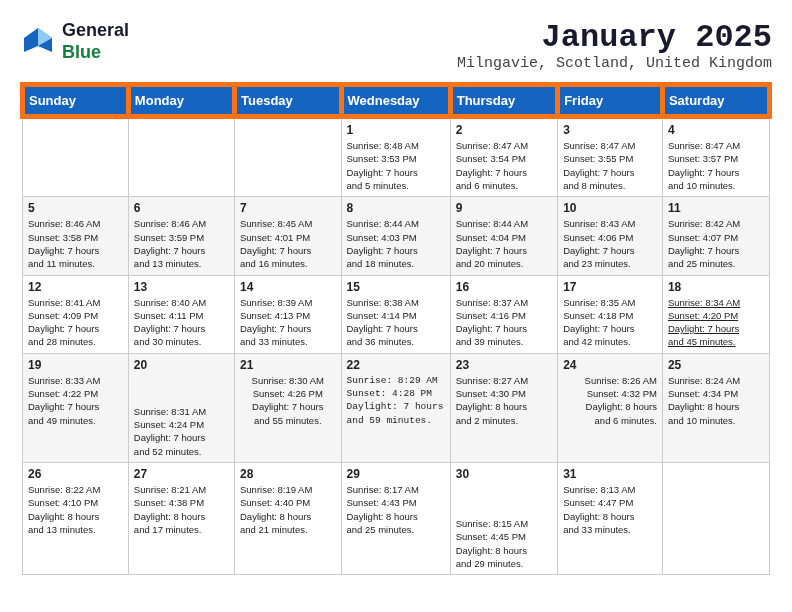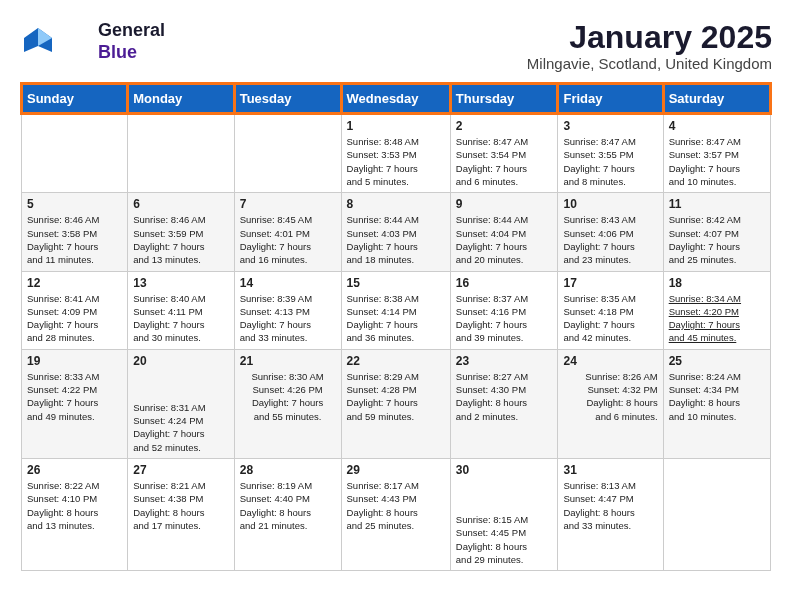--- a/index.html
+++ b/index.html
@@ -19,29 +19,29 @@
     .logo {
       display: flex;
       align-items: center;
       gap: 6px;
     }
     .logo-text {
       font-size: 18px;
       font-weight: bold;
       line-height: 1.2;
       color: #1a1a2e;
-      margin-left: 36px;
-    }
-    .logo-text .blue { color: #4c1d95; }
+    }
+    .logo-text .blue { color: #15803d; }
     .logo-icon {
       width: 36px;
       height: 36px;
     }
     .title-block {
       text-align: right;
+      font-family: Liberation Mono, monospace;
     }
     .month-title {
       font-size: 32px;
       font-weight: bold;
       color: #1a1a2e;
       line-height: 1.1;
     }
     .location {
       font-size: 15px;
       color: #444;
@@ -51,21 +51,21 @@
       border-collapse: collapse;
       border: 1px solid #ccc;
     }
     .calendar thead tr th {
       background: #1565C0;
       color: #fff;
       font-size: 13px;
       font-weight: bold;
       padding: 6px 4px;
       text-align: left;
-      border: 3px solid #f97316;
+      border: 5px solid #f97316;
     }
     .calendar tbody tr td {
       vertical-align: top;
       border: 1px solid #ccc;
       padding: 4px 5px;
       width: 113px;
       min-height: 80px;
       font-size: 10px;
       color: #222;
       background: #fff;
@@ -271,21 +271,21 @@
         </td>
         <td>
           <span class="day-num">21</span>
           <div class="cell-content" style="white-space: pre-line; text-align: center;">Sunrise: 8:30 AM
 Sunset: 4:26 PM
 Daylight: 7 hours
 and 55 minutes.</div>
         </td>
         <td>
           <span class="day-num">22</span>
-          <div class="cell-content" style="white-space: pre-line;">Sunrise: 8:29 AM
+          <div class="cell-content" style="white-space: pre-line; font-family: Liberation Mono, monospace;">Sunrise: 8:29 AM
 Sunset: 4:28 PM
 Daylight: 7 hours
 and 59 minutes.</div>
         </td>
         <td>
           <span class="day-num">23</span>
           <div class="cell-content" style="white-space: pre-line;">Sunrise: 8:27 AM
 Sunset: 4:30 PM
 Daylight: 8 hours
 and 2 minutes.</div>

